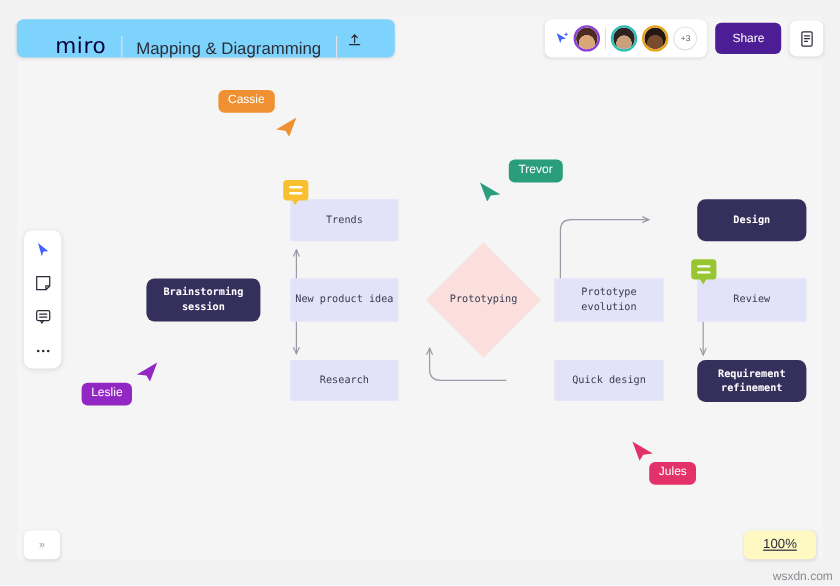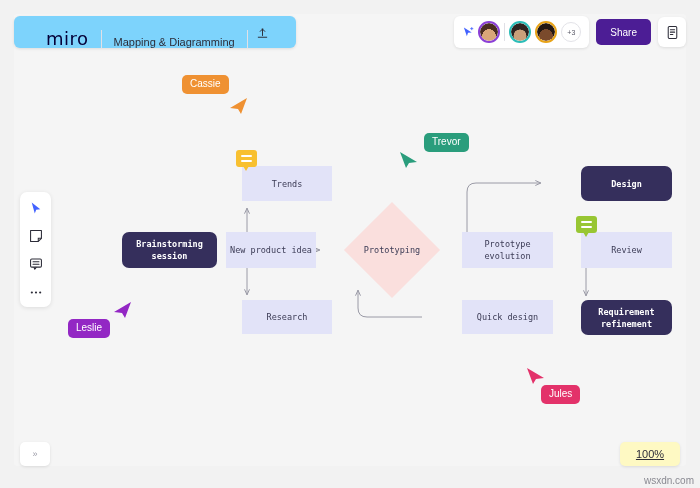--- a/index.html
+++ b/index.html
@@ -54,21 +54,21 @@
     color: #050038;
     padding: 0 12px 0 14px;
     line-height: 1;
   }
   .vdiv {
     width: 1px;
     height: 18px;
     background: #e0e0e6;
   }
   .board-title {
-    font-size: 11px;
+    font-size: 14px;
     color: #2c2c38;
     padding: 0 12px;
     white-space: nowrap;
     margin-top: 10px;
   }
   .upload-btn {
     width: 30px;
     height: 30px;
     display: flex;
     align-items: center;
@@ -366,29 +366,29 @@
       </svg>
 
       <div class="node dark" style="left:68px;top:218px;width:95px;height:36px;">
         <span>Brainstorming session</span>
       </div>
 
       <div class="node light" style="left:188px;top:152px;width:90px;height:35px;">
         <span>Trends</span>
       </div>
 
-      <div class="node light" style="left:172px;top:218px;width:90px;height:36px;">
+      <div class="node light" style="left:188px;top:218px;width:90px;height:36px;">
         <span>New product idea</span>
       </div>
 
       <div class="node light" style="left:188px;top:286px;width:90px;height:34px;">
         <span>Research</span>
       </div>
 
-      <div class="node diamond" style="left:304px;top:202px;width:68px;height:68px;">
+      <div class="node diamond" style="left:315px;top:202px;width:68px;height:68px;">
         <i class="diamond-shape"></i>
         <span>Prototyping</span>
       </div>
 
       <div class="node light" style="left:408px;top:218px;width:91px;height:36px;">
         <span>Prototype evolution</span>
       </div>
 
       <div class="node light" style="left:408px;top:286px;width:91px;height:34px;">
         <span>Quick design</span>

